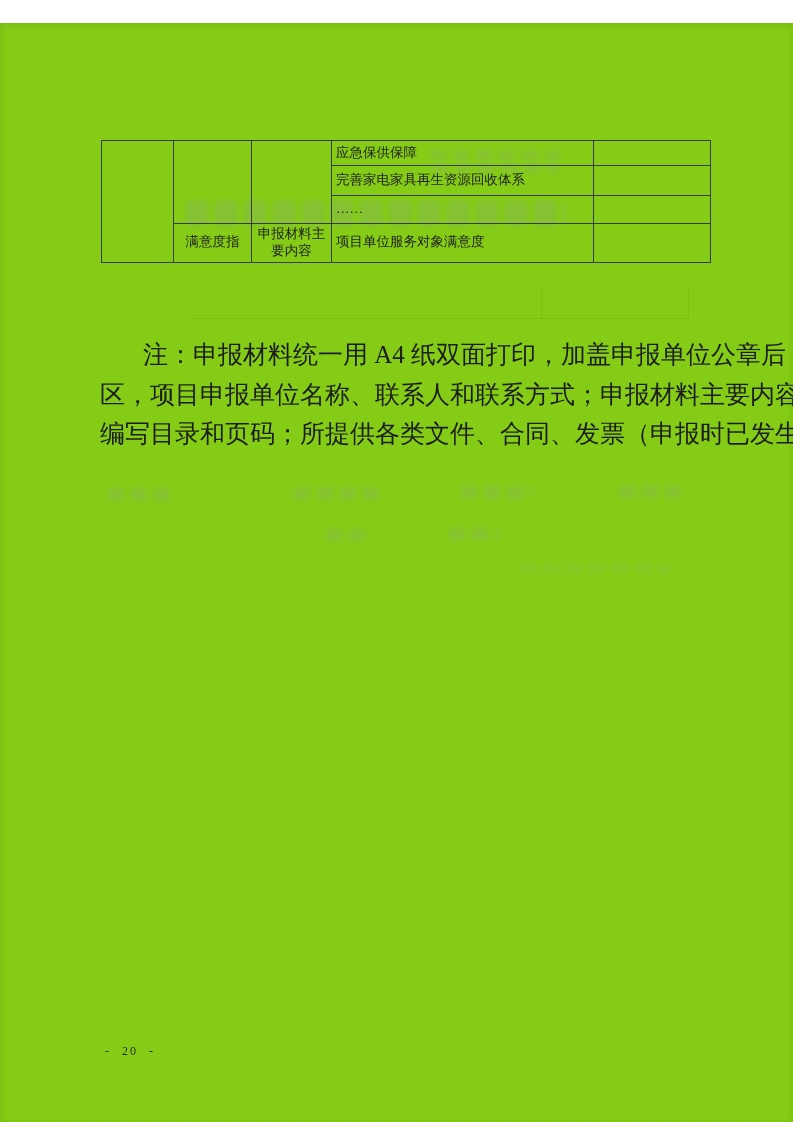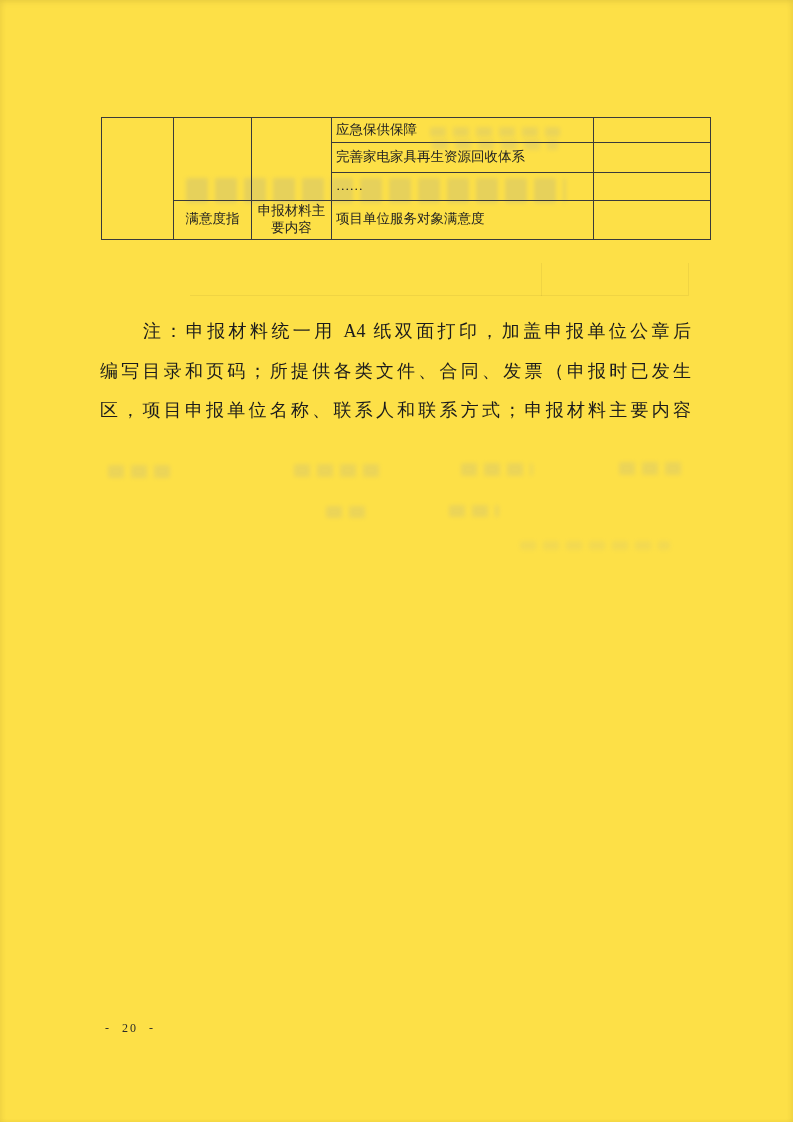--- a/index.html
+++ b/index.html
@@ -2,22 +2,23 @@
 <html><head>
 <meta charset="utf-8">
 <style>
   html,body{margin:0;padding:0;background:#ffffff;}
   body{
     width:793px;height:1122px;position:relative;overflow:hidden;
     font-family:"Liberation Serif","DejaVu Serif",serif;
     color:#1d1d1d;
   }
   .page{
-    position:absolute;inset:0;background:#fde047;
+    position:absolute;inset:0;background:#84cc16;
     box-shadow:inset 0 3px 6px rgba(0,0,0,.05), inset 3px 0 5px rgba(0,0,0,.03), inset -3px 0 5px rgba(0,0,0,.03);
+    margin-top:23px;
   }
 
   
   table.ind-table{
     position:absolute;left:101px;top:117px;
     border-collapse:collapse;table-layout:fixed;
     width:609px;
     font-size:13.5px;line-height:1.25;color:#222;
   }
   table.ind-table td{
@@ -36,21 +37,21 @@
 
   
   .table-note{
     position:absolute;left:135px;top:245px;
     font-size:13.5px;color:#222;letter-spacing:.2px;white-space:nowrap;
   }
 
   
   .body-block{
     position:absolute;left:100px;top:312px;width:591px;
-    font-size:18px;color:#1c1c1c;
+    font-size:25px;color:#1c1c1c;
   }
   .body-line{
     height:39.5px;line-height:39.5px;white-space:nowrap;
     text-align:justify;text-align-last:justify;
   }
   .body-line.first{padding-left:43px;}
   .body-line.last{text-align-last:left;}
 
   
   .page-num{
@@ -121,19 +122,19 @@
       <td class="cell-center">申报材料主要内容</td>
       <td class="cell-indicator">项目单位服务对象满意度</td>
       <td></td>
     </tr>
   </tbody>
     </table>
 
 
   <div class="body-block">
     <div class="body-line first">注：申报材料统一用 A4 纸双面打印，加盖申报单位公章后</div>
+    <div class="body-line">区，项目申报单位名称、联系人和联系方式；申报材料主要内容</div>
     <div class="body-line">编写目录和页码；所提供各类文件、合同、发票（申报时已发生</div>
-    <div class="body-line">区，项目申报单位名称、联系人和联系方式；申报材料主要内容</div>
   </div>
 
   <div class="page-num">- 20 -</div>
 
 </div>
 
 </body></html>

